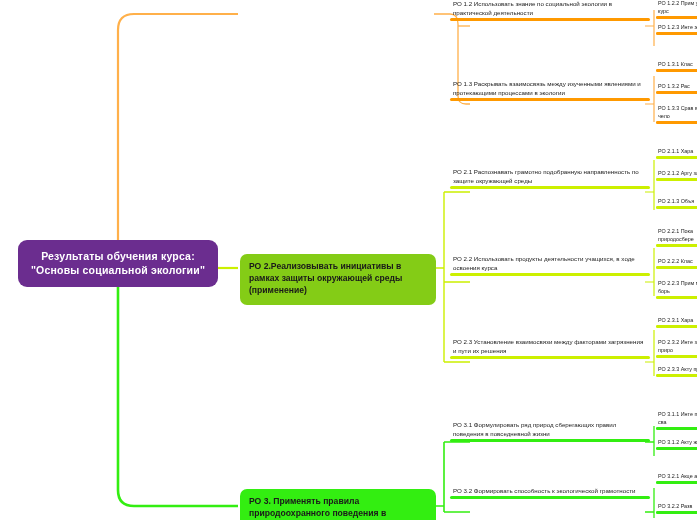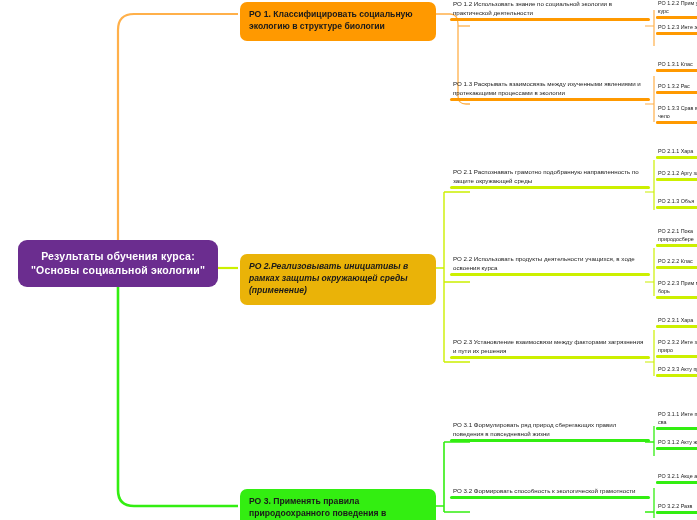--- a/index.html
+++ b/index.html
@@ -137,21 +137,20 @@
 
     <path d="M434 506 L444 506 L444 442 M444 506 L444 512" fill="none" stroke="#33ee11" stroke-width="1.6"></path>
     <path d="M444 442 L470 442 M444 512 L470 512" fill="none" stroke="#33ee11" stroke-width="1.6"></path>
 
     <path d="M645 442 L654 442 L654 426 M654 442 L654 456" fill="none" stroke="#33ee11" stroke-width="1.3"></path>
     <path d="M645 512 L654 512 L654 488 M654 512 L654 518" fill="none" stroke="#33ee11" stroke-width="1.3"></path>
   </svg>
 
   <div class="root-node">Результаты обучения курса: "Основы социальной экологии"</div>
 
-  <div class="l1-node" style="left:240px; top:2px; background:#ff9900;">РО 1. Классифицировать социальную экологию в структуре биологии</div>
 
   <div class="l2-node" style="left:450px; top:0px;">
     <span class="txt">РО 1.2 Использовать знание по социальной экологии в практической деятельности</span>
     <span class="bar" style="background:#ff9900;"></span>
   </div>
 
   <div class="l2-node" style="left:450px; top:80px;">
     <span class="txt">РО 1.3 Раскрывать взаимосвязь между изученными явлениями и протекающими процессами в экологии</span>
     <span class="bar" style="background:#ff9900;"></span>
   </div>
@@ -171,21 +170,21 @@
   </div>
   <div class="l3-node" style="left:656px; top:83px;">
     <span class="txt">РО 1.3.2  Рас</span>
     <span class="bar" style="background:#ff9900;"></span>
   </div>
   <div class="l3-node" style="left:656px; top:105px;">
     <span class="txt">РО 1.3.3 Срав влияние  чело</span>
     <span class="bar" style="background:#ff9900;"></span>
   </div>
 
-  <div class="l1-node" style="left:240px; top:254px; background:#eab308;font-style:italic;">РО 2.Реализовывать инициативы в рамках защиты окружающей среды (применение)</div>
+  <div class="l1-node" style="left:240px; top:254px; background:#84cc16;">РО 2.Реализовывать инициативы в рамках защиты окружающей среды (применение)</div>
 
   <div class="l2-node" style="left:450px; top:168px;">
     <span class="txt">РО 2.1 Распознавать грамотно подобранную направленность по защите окружающей среды</span>
     <span class="bar" style="background:#ccf000;"></span>
   </div>
   <div class="l2-node" style="left:450px; top:255px;">
     <span class="txt">РО 2.2 Использовать продукты деятельности учащихся, в ходе освоения курса</span>
     <span class="bar" style="background:#ccf000;"></span>
   </div>
   <div class="l2-node" style="left:450px; top:338px;">

